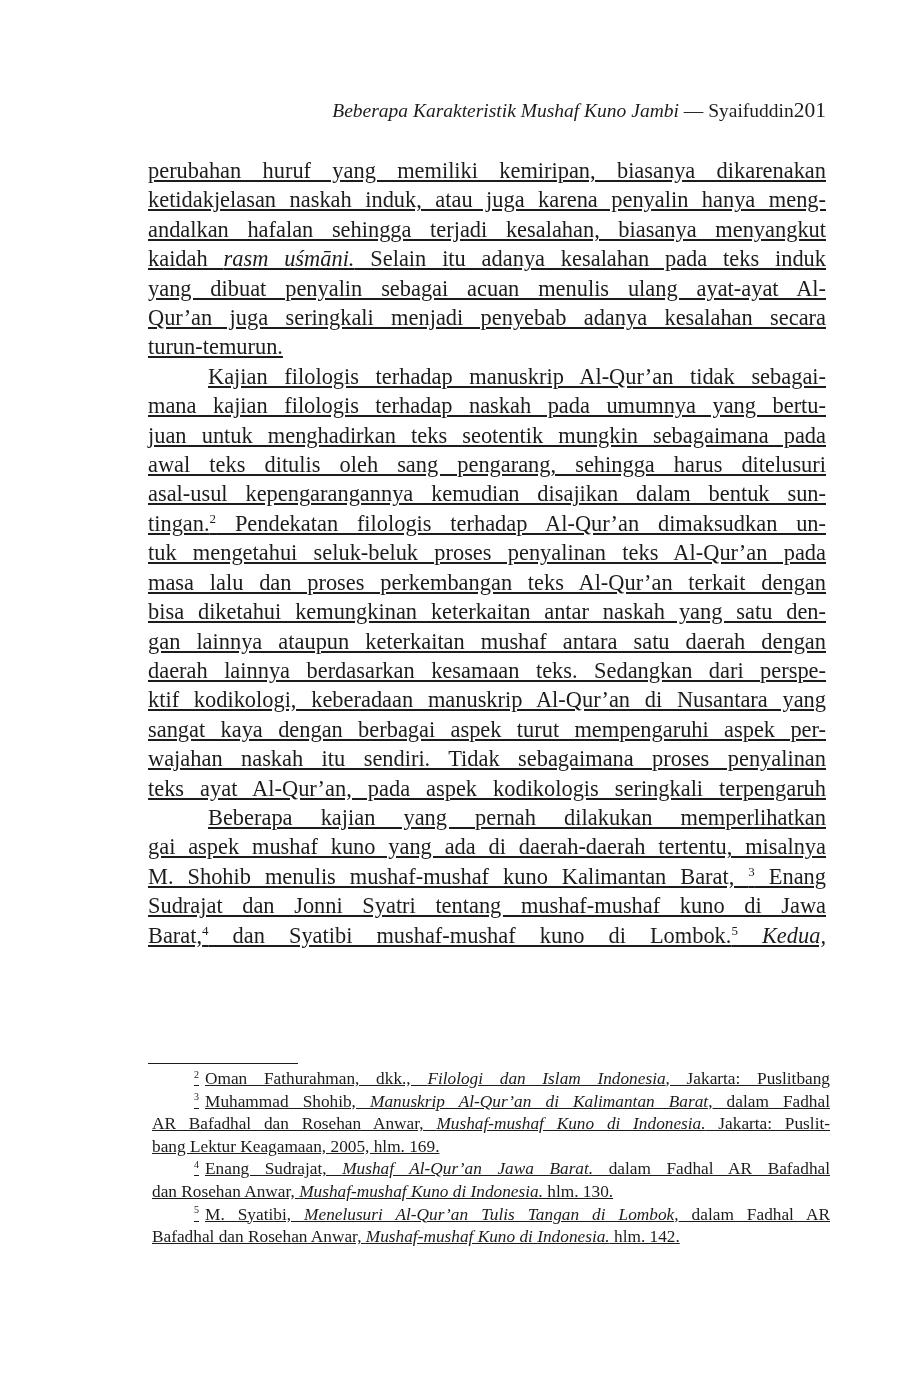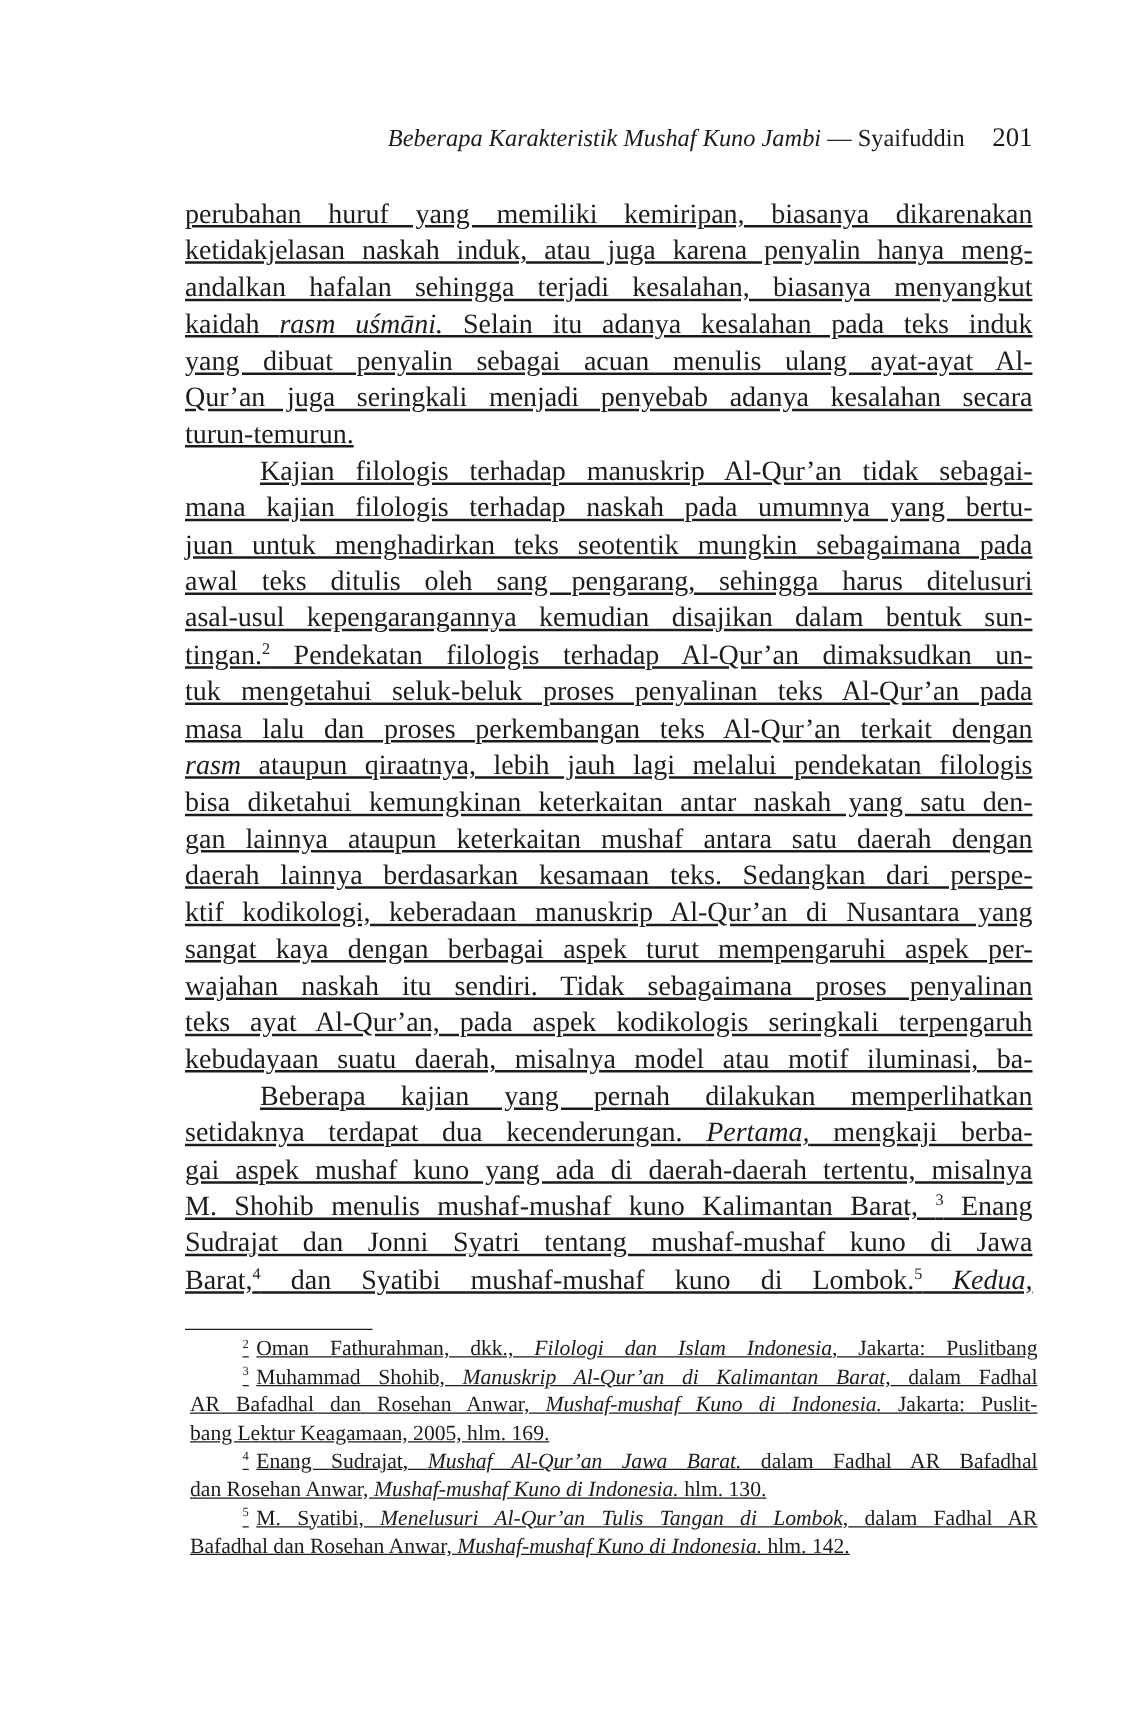--- a/index.html
+++ b/index.html
@@ -17,21 +17,21 @@
     position: absolute;
     top: 96px;
     left: 148px;
     width: 678px;
     text-align: right;
     font-size: 19.5px;
     line-height: 28px;
     white-space: nowrap;
   }
   .running-head .rh-title { font-style: italic; }
-  .running-head .rh-page { font-size: 21.5px; margin-left: 22px; }
+  .running-head .rh-page { font-size: 21.5px; }
 
   .body-text {
     position: absolute;
     top: 156px;
     left: 148px;
     width: 678px;
     font-size: 22.4px;
     line-height: 29.4px;
     text-align: justify;
     hyphens: manual;
@@ -94,34 +94,31 @@
 
     <p>
       <span class="line ind">Kajian filologis terhadap manuskrip Al-Qur’an tidak sebagai-</span>
       <span class="line">mana kajian filologis terhadap naskah pada umumnya yang bertu-</span>
       <span class="line">juan untuk menghadirkan teks seotentik mungkin sebagaimana pada</span>
       <span class="line">awal teks ditulis oleh sang pengarang, sehingga harus ditelusuri</span>
       <span class="line">asal-usul kepengarangannya kemudian disajikan dalam bentuk sun-</span>
       <span class="line"><span>tingan.</span><sup>2</sup><span> Pendekatan filologis terhadap Al-Qur’an dimaksudkan un-</span></span>
       <span class="line">tuk mengetahui seluk-beluk proses penyalinan teks Al-Qur’an pada</span>
       <span class="line">masa lalu dan proses perkembangan teks Al-Qur’an terkait dengan</span>
-      <span class="line"><span class="it">rasm</span><span> ataupun qiraatnya, lebih jauh lagi melalui pendekatan filologis</span></span>
       <span class="line">bisa diketahui kemungkinan keterkaitan antar naskah yang satu den-</span>
       <span class="line">gan lainnya ataupun keterkaitan mushaf antara satu daerah dengan</span>
       <span class="line">daerah lainnya berdasarkan kesamaan teks. Sedangkan dari perspe-</span>
       <span class="line">ktif kodikologi, keberadaan manuskrip Al-Qur’an di Nusantara yang</span>
       <span class="line">sangat kaya dengan berbagai aspek turut mempengaruhi aspek per-</span>
       <span class="line">wajahan naskah itu sendiri. Tidak sebagaimana proses penyalinan</span>
       <span class="line">teks ayat Al-Qur’an, pada aspek kodikologis seringkali terpengaruh</span>
-      <span class="line">kebudayaan suatu daerah, misalnya model atau motif iluminasi, ba-</span>
     </p>
 
     <p>
       <span class="line ind">Beberapa kajian yang pernah dilakukan memperlihatkan</span>
-      <span class="line"><span>setidaknya terdapat dua kecenderungan. </span><span class="it">Pertama,</span><span> mengkaji berba-</span></span>
       <span class="line">gai aspek mushaf kuno yang ada di daerah-daerah tertentu, misalnya</span>
       <span class="line"><span>M. Shohib menulis mushaf-mushaf kuno Kalimantan Barat, </span><sup>3</sup><span> Enang</span></span>
       <span class="line">Sudrajat dan Jonni Syatri tentang mushaf-mushaf kuno di Jawa</span>
       <span class="line"><span>Barat,</span><sup>4</sup><span> dan Syatibi mushaf-mushaf kuno di Lombok.</span><sup>5</sup><span class="it"> Kedua,</span></span>
     </p>
   </div>
 
   <div class="fn-rule"></div>
 
   <div class="footnotes">

